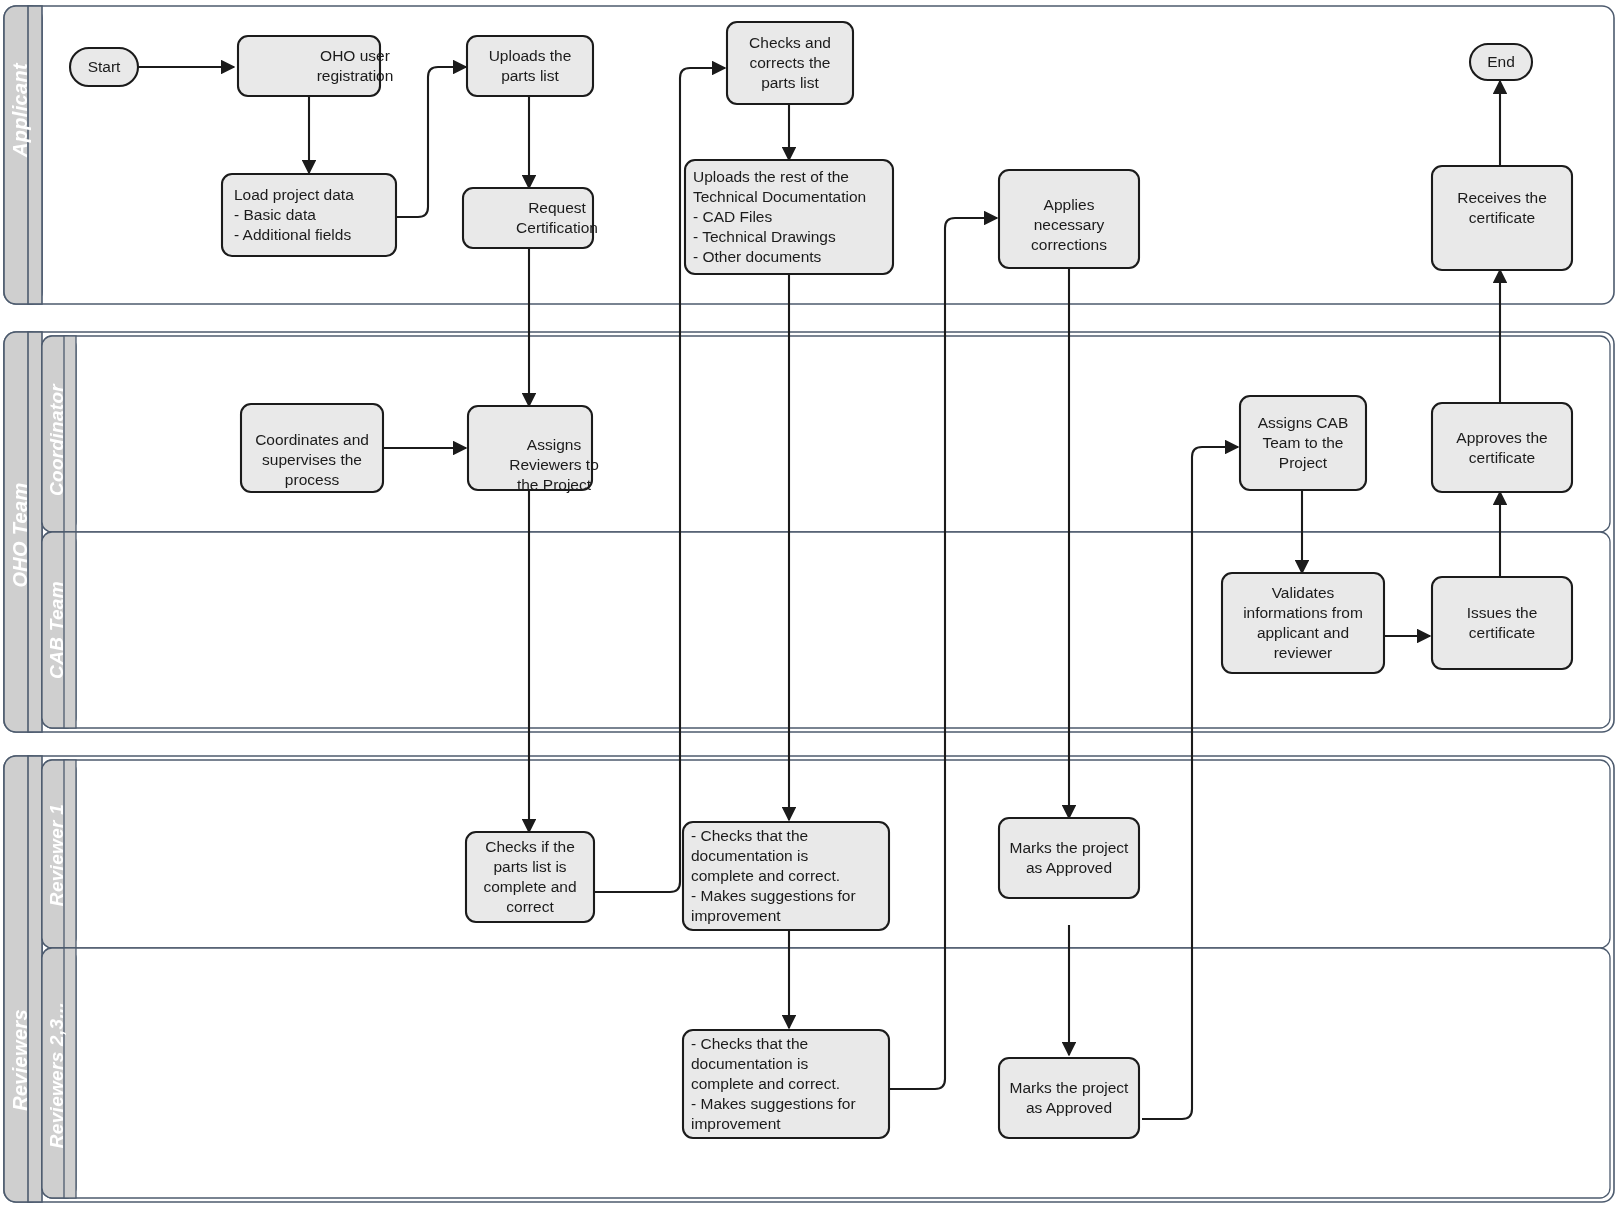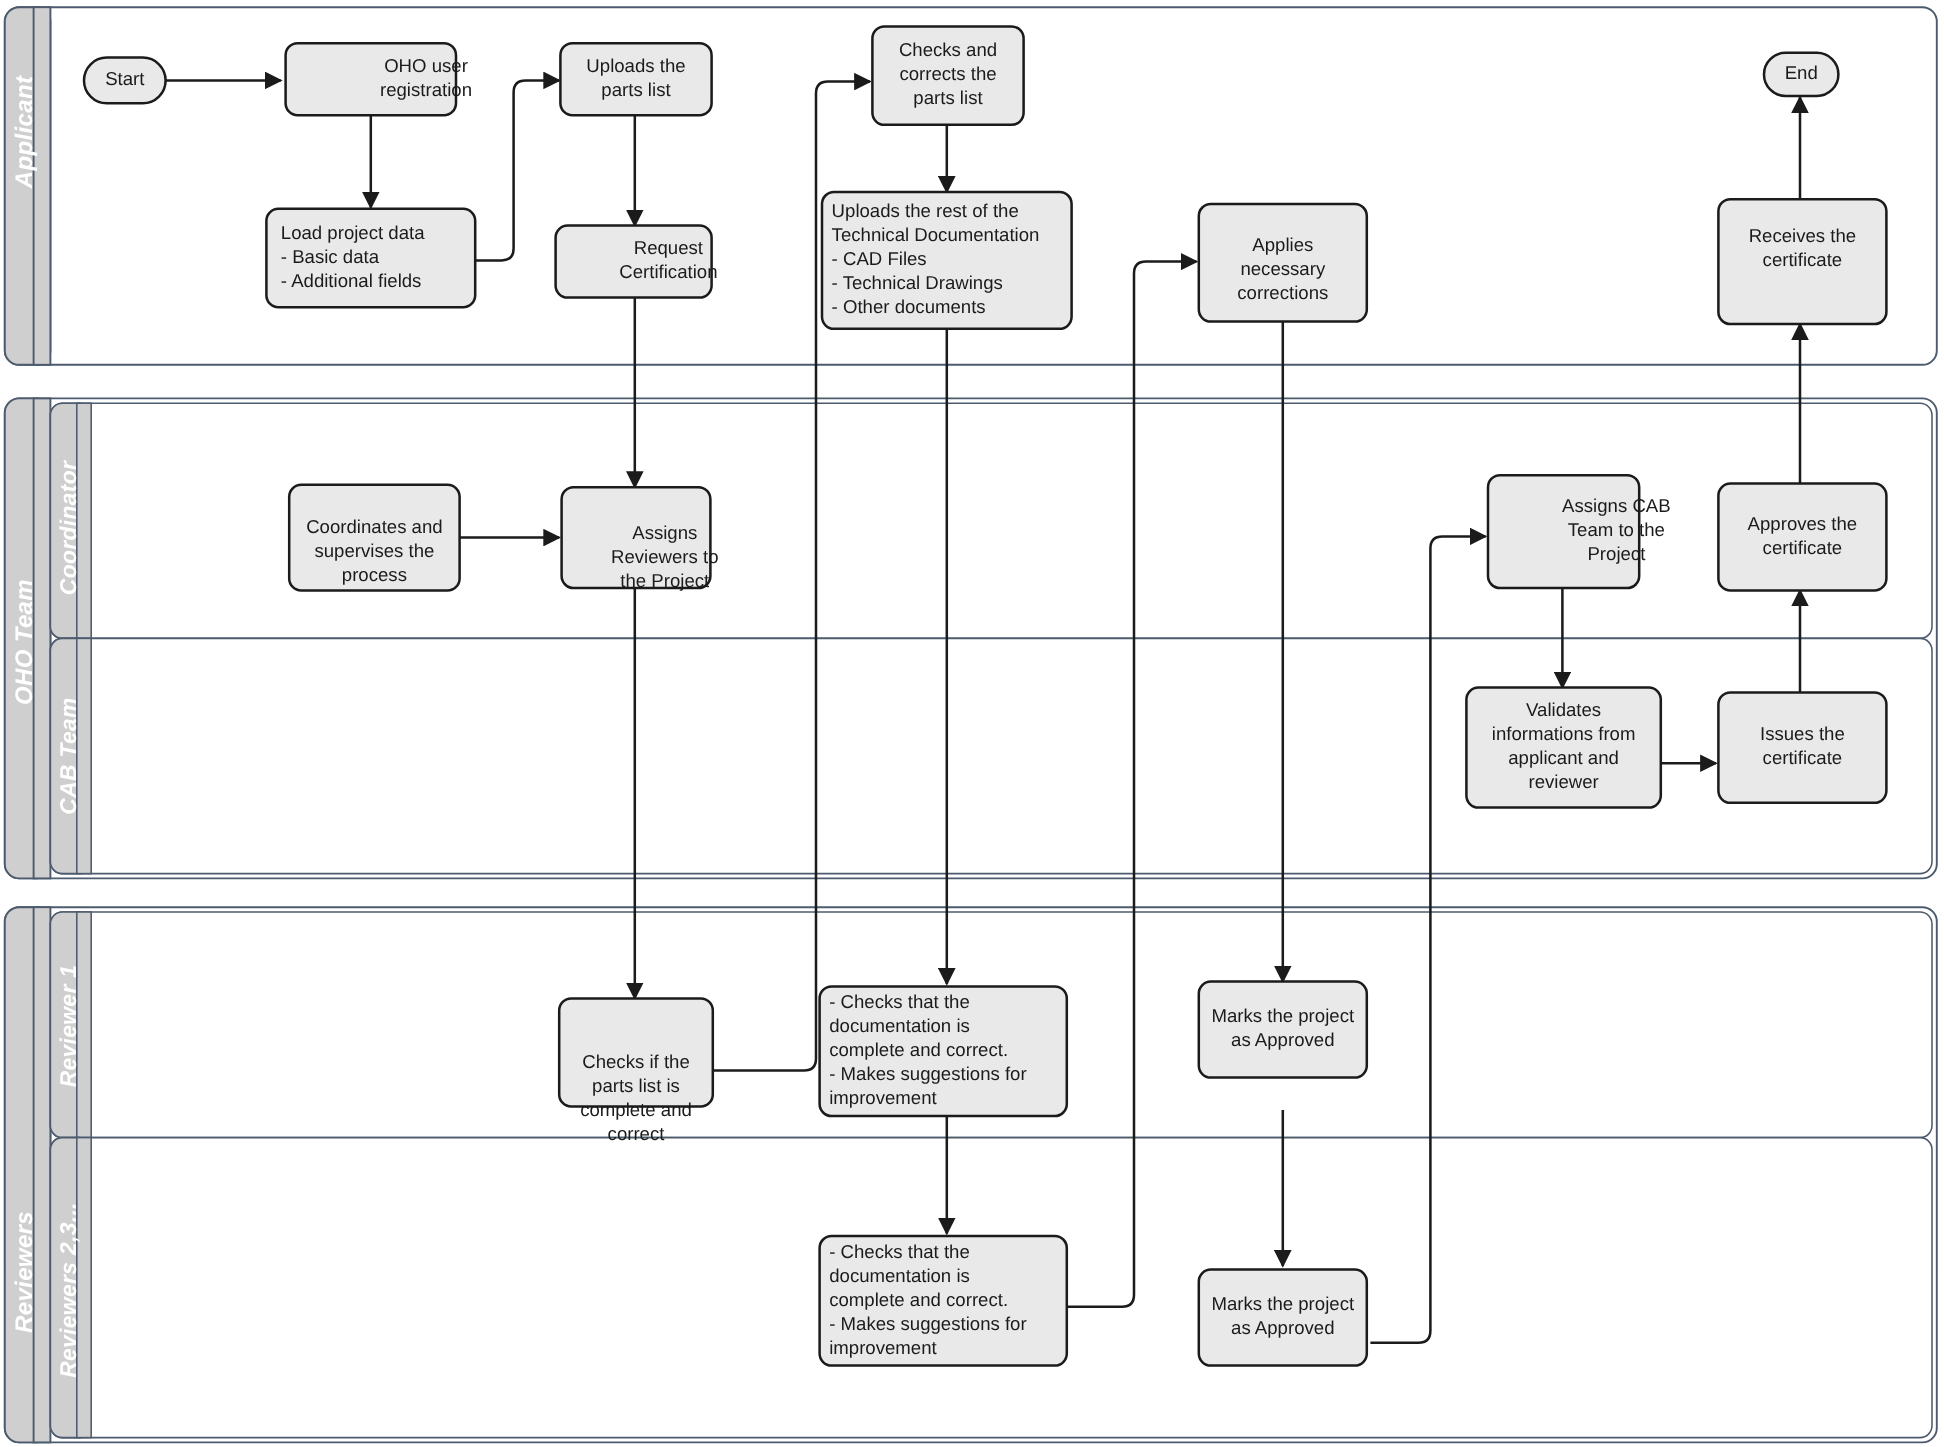--- a/index.html
+++ b/index.html
@@ -245,34 +245,34 @@
   <div class="node-label" style="left:1432px; top:166px; width:140px; height:84px;">Receives the
 certificate</div>
   <div class="node-label" style="left:1470px; top:44px; width:62px; height:36px;">End</div>
 
   <div class="node-label" style="left:241px; top:416px; width:142px; height:88px;">Coordinates and
 supervises the
 process</div>
   <div class="node-label" style="left:492px; top:406px; width:124px; height:84px;margin-top:17px;">Assigns
 Reviewers to
 the Project</div>
-  <div class="node-label" style="left:1240px; top:396px; width:126px; height:94px;padding-left:44px;">Assigns CAB
+  <div class="node-label" style="left:1240px; top:396px; width:126px; height:94px;">Assigns CAB
 Team to the
 Project</div>
   <div class="node-label" style="left:1432px; top:403px; width:140px; height:89px;">Approves the
 certificate</div>
 
   <div class="node-label" style="left:1222px; top:573px; width:162px; height:100px;">Validates
 informations from
 applicant and
 reviewer</div>
   <div class="node-label" style="left:1432px; top:577px; width:140px; height:92px;">Issues the
 certificate</div>
 
-  <div class="node-label" style="left:466px; top:832px; width:128px; height:90px;margin-top:39px;">Checks if the
+  <div class="node-label" style="left:466px; top:832px; width:128px; height:90px;">Checks if the
 parts list is
 complete and
 correct</div>
   <div class="node-label left" style="left:691px; top:822px; width:198px; height:108px;">- Checks that the
 documentation is
 complete and correct.
 - Makes suggestions for
 improvement</div>
   <div class="node-label" style="left:997px; top:818px; width:144px; height:80px;">Marks the project
 as Approved</div>

